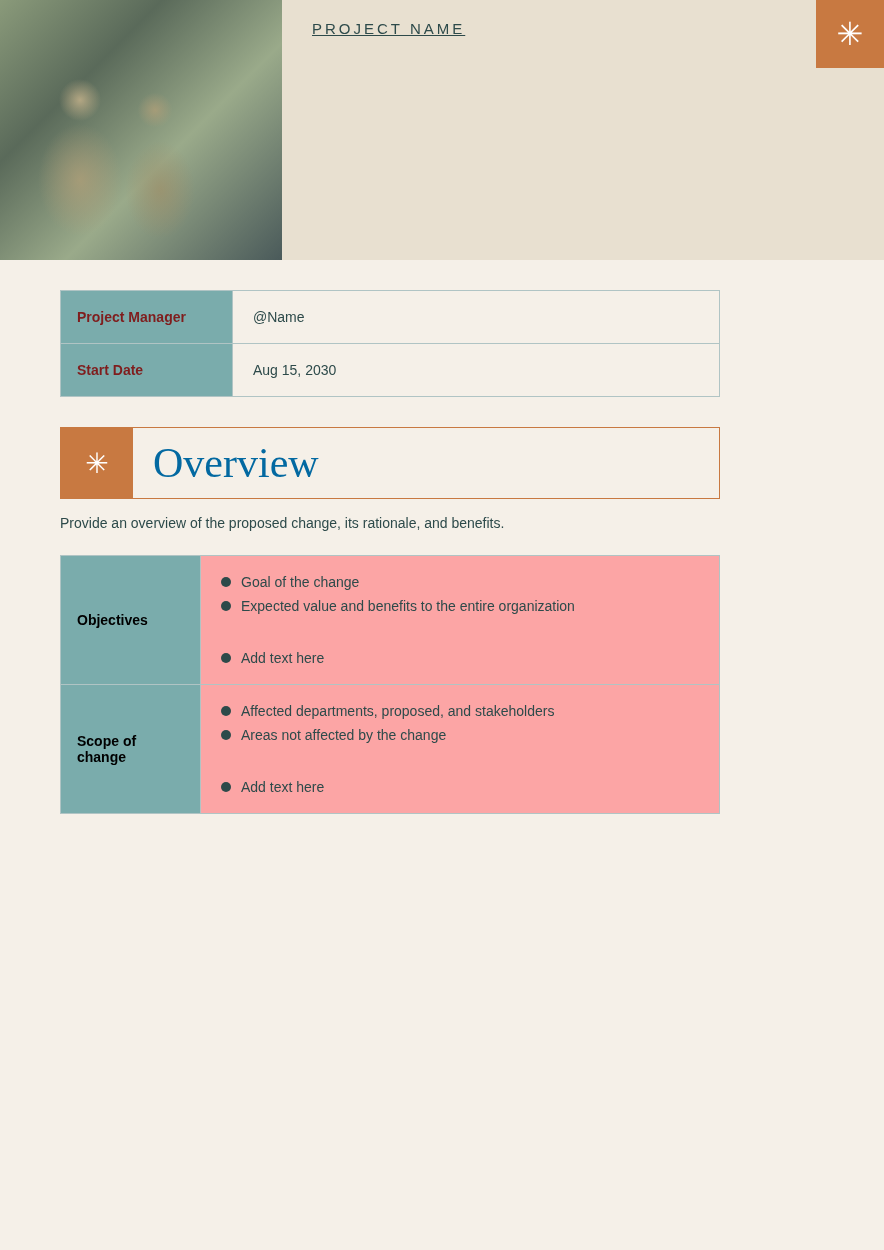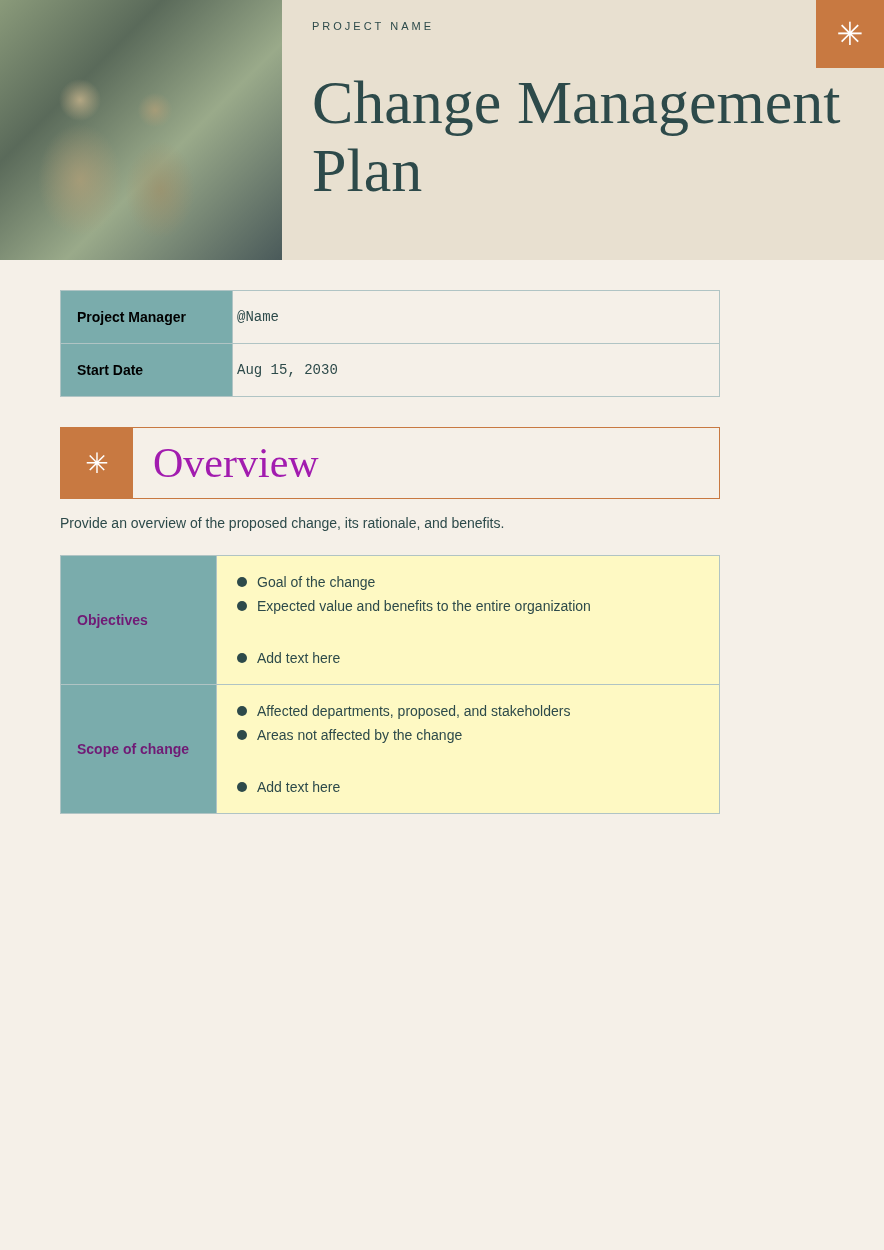--- a/index.html
+++ b/index.html
@@ -51,25 +51,26 @@
       background: #e8e0d0;
       padding: 20px 30px 20px 30px;
       display: flex;
       flex-direction: column;
       justify-content: space-between;
       position: relative;
     }
 
     .project-name-label {
       font-family: Arial, sans-serif;
-      font-size: 11px;
+      font-size: 15px;
       letter-spacing: 3px;
       color: #2d4a4a;
       font-weight: normal;
       text-transform: uppercase;
+      text-decoration: underline;
     }
 
     .main-title {
       font-size: 62px;
       font-weight: 400;
       color: #2d4a4a;
       line-height: 1.1;
       flex: 1;
       display: flex;
       align-items: center;
@@ -110,28 +111,28 @@
       padding: 0;
     }
 
     .info-table .label-cell {
       width: 172px;
       background: #7aacac;
       padding: 18px 16px;
       font-family: Arial, sans-serif;
       font-weight: bold;
       font-size: 14px;
-      color: #000000;
+      color: #7f1d1d;
       vertical-align: middle;
     }
 
     .info-table .value-cell {
       background: #f5f0e8;
-      padding: 18px 4px;
-      font-family: Liberation Mono, monospace;
+      padding: 18px 20px;
+      font-family: Liberation Sans, sans-serif;
       font-size: 14px;
       color: #2d4a4a;
       vertical-align: top;
     }
 
     .canva-tip {
       font-size: 14px;
       color: #2d4a4a;
     }
 
@@ -164,21 +165,21 @@
     }
 
     .overview-icon-symbol {
       color: white;
       font-size: 28px;
     }
 
     .overview-title {
       font-size: 42px;
       font-weight: 400;
-      color: #a21caf;
+      color: #0369a1;
       padding-left: 20px;
     }
 
     .overview-description {
       font-family: Arial, sans-serif;
       font-size: 14px;
       color: #2d4a4a;
       margin-bottom: 24px;
       width: 660px;
     }
@@ -188,32 +189,32 @@
       width: 660px;
       border-collapse: collapse;
     }
 
     .obj-table td {
       border: 1px solid #b0c4c4;
       padding: 0;
     }
 
     .obj-table .label-cell {
-      width: 156px;
+      width: 140px;
       background: #7aacac;
       padding: 20px 16px;
       font-family: Arial, sans-serif;
       font-weight: bold;
       font-size: 14px;
-      color: #701a75;
+      color: #000000;
       vertical-align: middle;
     }
 
     .obj-table .value-cell {
-      background: #fef9c3;
+      background: #fca5a5;
       padding: 18px 20px;
       font-family: Arial, sans-serif;
       font-size: 14px;
       color: #2d4a4a;
       vertical-align: top;
     }
 
     .bullet-list {
       list-style: none;
       padding: 0;
@@ -250,21 +251,20 @@
     <div class="header-photo-inner">
       <div class="photo-overlay"></div>
     </div>
   </div>
 
   <div class="header-title-area">
     <div class="asterisk-badge">
       <span class="asterisk-symbol">✳</span>
     </div>
     <span class="project-name-label">PROJECT NAME</span>
-    <div class="main-title">Change Management Plan</div>
   </div>
 </div>
 
 <div class="content">
 
   <table class="info-table">
     <tbody>
       <tr>
         <td class="label-cell">Project Manager</td>
         <td class="value-cell">@Name</td>

